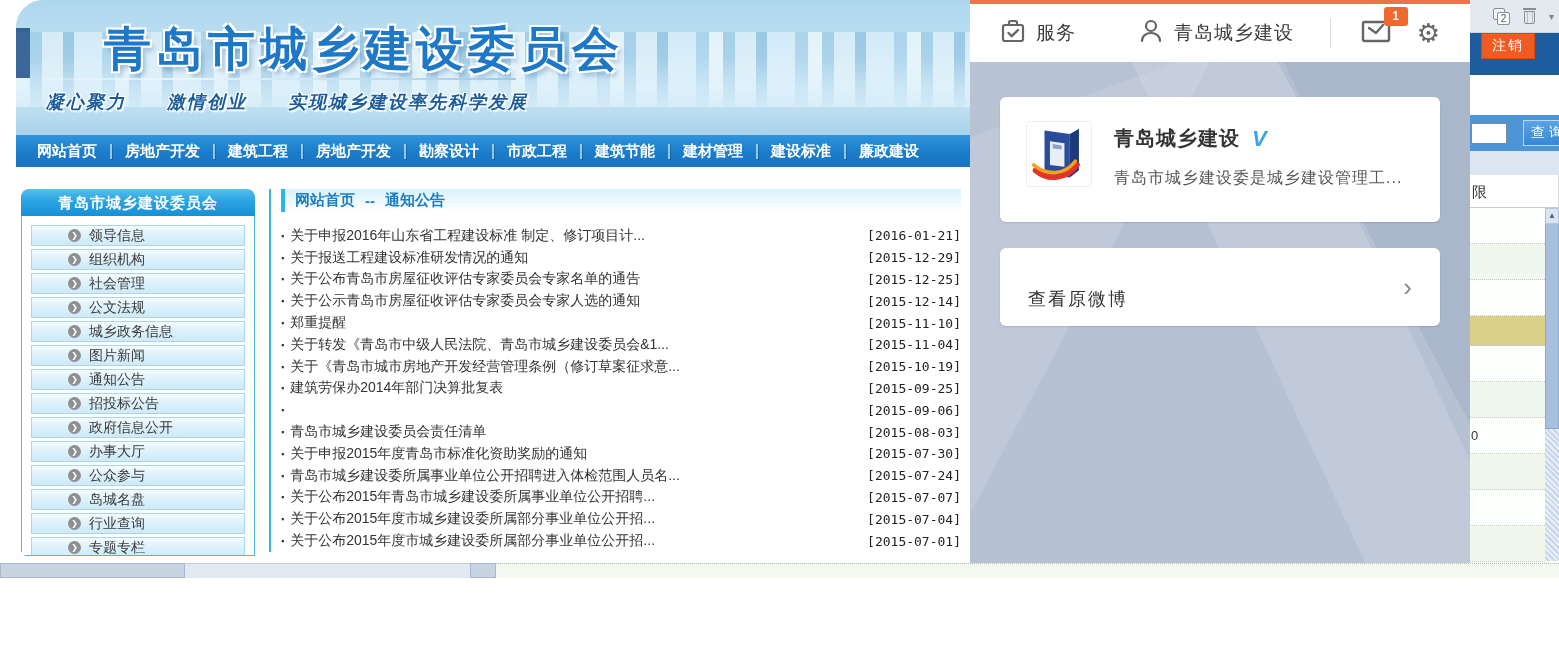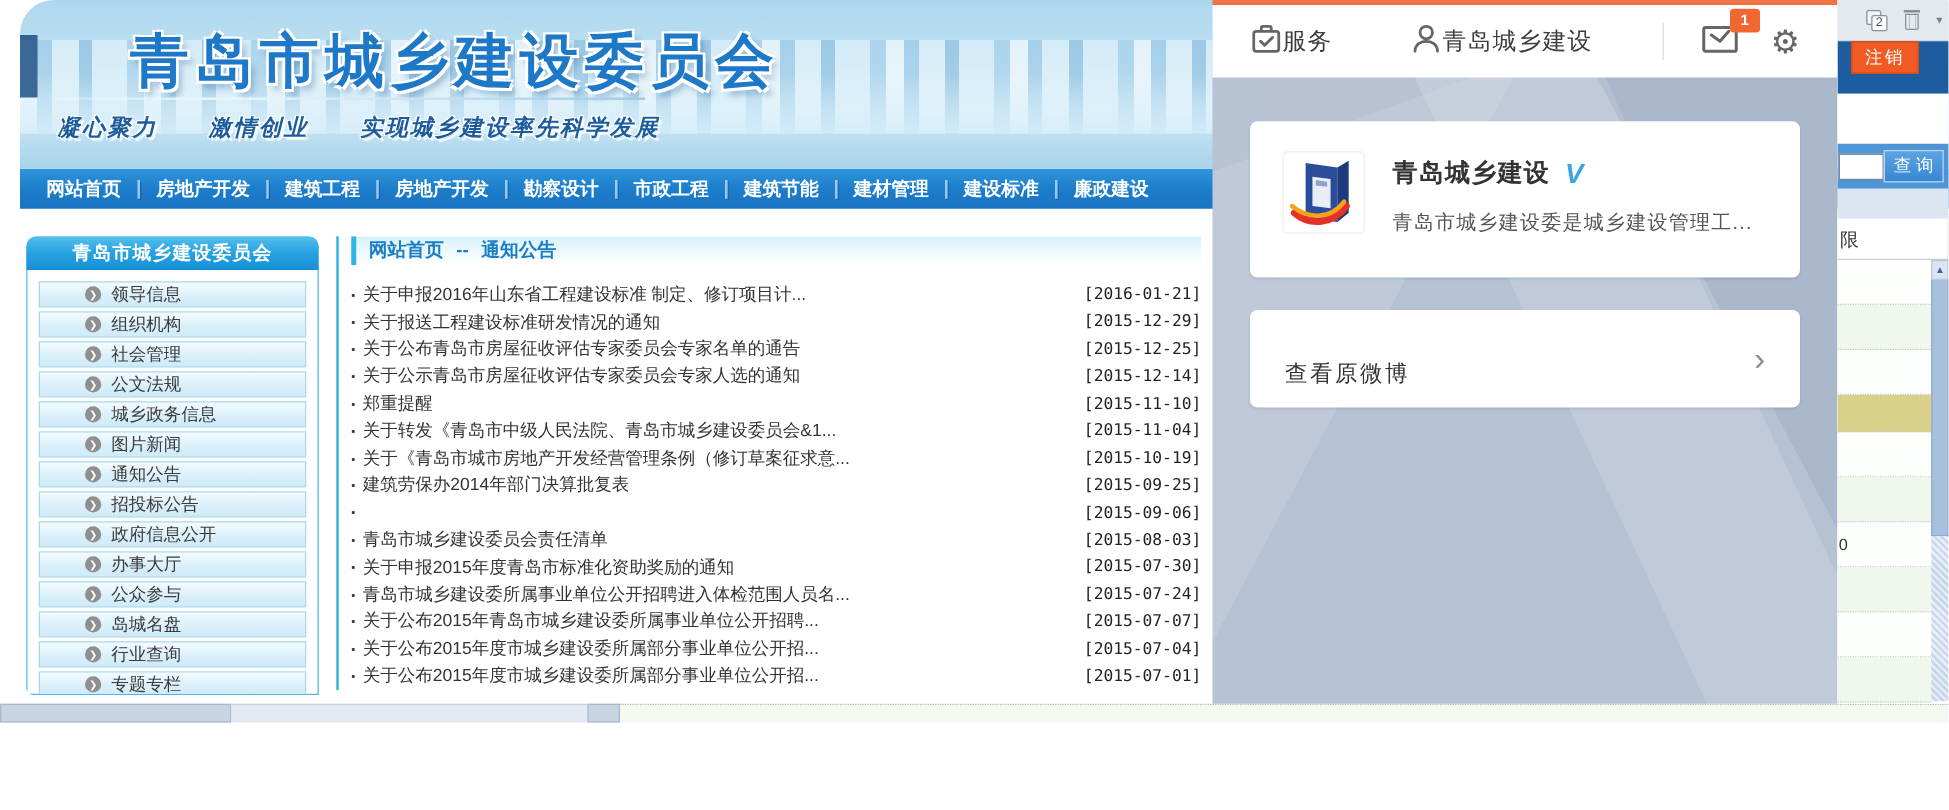--- a/index.html
+++ b/index.html
@@ -72,21 +72,21 @@
 
   
   .panel { position:absolute; left:970px; top:0; width:500px; height:563px;
     border-top:4px solid #ee7448; background-color:#b6c1d3;
     background-image:
       linear-gradient(118deg, rgba(255,255,255,0.12) 0 34%, rgba(255,255,255,0) 34%),
       linear-gradient(242deg, rgba(70,90,120,0.10) 0 28%, rgba(70,90,120,0) 28%),
       linear-gradient(65deg, rgba(255,255,255,0) 0 52%, rgba(255,255,255,0.14) 52% 72%, rgba(255,255,255,0) 72%),
       linear-gradient(160deg, rgba(90,110,140,0.08) 0 18%, rgba(90,110,140,0) 18%); }
   .panel-header { height:58px; background:#fff; display:flex; align-items:center; padding:0 30px; }
-  .ph-item { display:flex; align-items:center; gap:0; cursor:pointer; }
+  .ph-item { display:flex; align-items:center; gap:10px; cursor:pointer; }
   .ph-item + .ph-item { margin-left:62px; }
   .ph-label { font-size:19px; color:#3c3c3c; letter-spacing:1px; }
   .ph-right { margin-left:auto; display:flex; align-items:center; gap:26px; }
   .ph-divider { width:1px; height:30px; background:#d9d9d9; margin-right:4px; }
   .mail-wrap { position:relative; cursor:pointer; }
   .mail-badge { position:absolute; top:-11px; right:-17px; min-width:24px; height:19px; line-height:19px;
     background:#f0682f; color:#fff; font-size:12px; font-weight:bold; text-align:center; border-radius:3px;
     padding:0 4px; }
   .gear { font-size:26px; color:#666; line-height:1; cursor:pointer; }
   .panel-body { padding:35px 30px 0 30px; }
@@ -113,21 +113,21 @@
   .trash-icon { width:15px; height:17px; position:relative; cursor:pointer; }
   .trash-icon .lid { position:absolute; top:0; left:1px; width:13px; height:2px; background:#8a8f96; }
   .trash-icon .can { position:absolute; top:3px; left:2px; width:11px; height:13px; border:1px solid #8a8f96;
     border-radius:0 0 2px 2px;
     background:repeating-linear-gradient(90deg, transparent 0 2px, #b9bec6 2px 3px, transparent 3px 5px); }
   .caret { color:#7d828a; font-size:10px; cursor:pointer; }
   .strip-bluebar { height:42px; background:#1d5c9e; display:flex; align-items:flex-start; padding-left:11px; }
   .logout-btn { background:#f05a23; border:1px solid #d84a15; color:#fff; font-size:14px; padding:3px 10px;
     letter-spacing:2px; cursor:pointer; font-family:inherit; }
   .strip-gap { height:40px; background:#fff; }
-  .strip-query { height:36px; background:#4e95d8; display:flex; align-items:center; gap:0; padding-left:1px; }
+  .strip-query { height:36px; background:#4e95d8; display:flex; align-items:center; gap:16px; padding-left:1px; }
   .strip-input { width:36px; height:21px; border:1px solid #7c8794; background:#fff; }
   .query-btn { background:linear-gradient(180deg,#5ba4e4 0%,#3787d2 100%); border:1px solid #bcd6ef; color:#fff;
     font-size:14px; padding:3px 7px; white-space:nowrap; cursor:pointer; font-family:inherit; }
   .strip-lightrow { height:24px; background:#dce6f0; }
   .strip-theader { height:33px; background:#fff; border-bottom:1px solid #ccc; border-right:1px solid #ddd;
     display:flex; align-items:flex-end; padding:0 0 5px 2px; font-size:15px; color:#333; }
   .strip-table { position:relative; height:355px; }
   .strip-rows { position:absolute; left:0; top:0; right:14px; bottom:0; }
   .strip-row { height:36px; border-bottom:1px dotted #c4c8c0; font-size:13px; color:#333;
     display:flex; align-items:center; padding-left:1px; }

